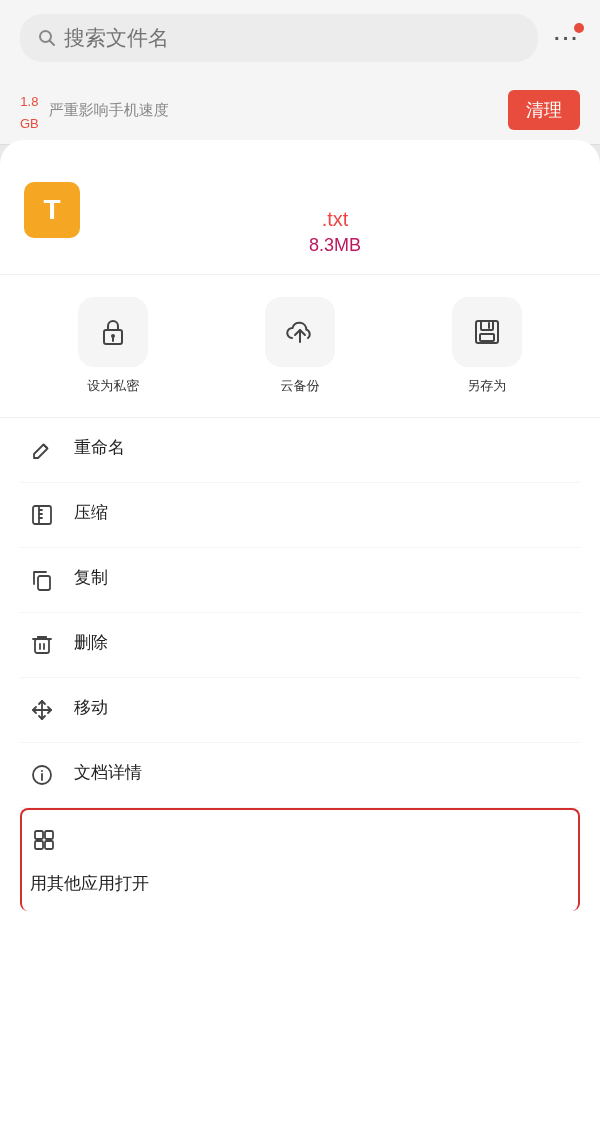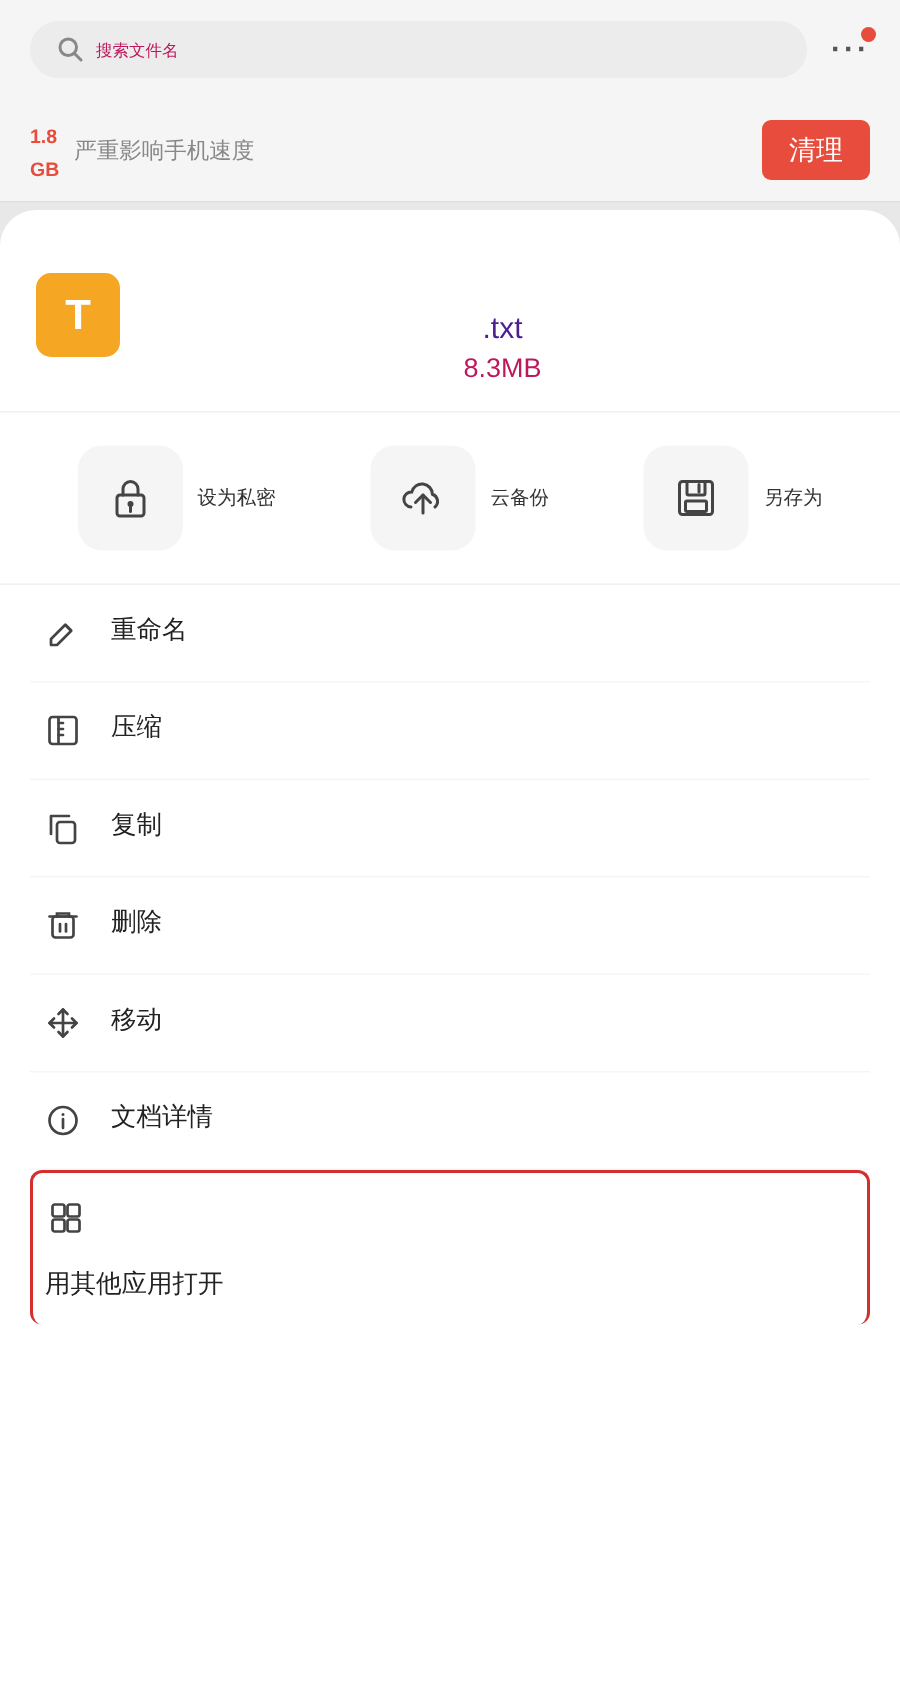--- a/index.html
+++ b/index.html
@@ -36,22 +36,22 @@
       margin-right: 16px;
     }
 
     .search-icon-wrap {
       margin-right: 8px;
       color: #888;
       font-size: 18px;
     }
 
     .search-placeholder {
-      color: #be185d;
-      font-size: 11px;
+      color: #737373;
+      font-size: 21px;
     }
 
     .more-btn {
       position: relative;
       display: flex;
       align-items: center;
       justify-content: center;
     }
 
     .more-dots {
@@ -82,23 +82,23 @@
 
     .storage-info {
       display: flex;
       align-items: center;
       gap: 10px;
     }
 
     .storage-size {
       color: #e74c3c;
       font-size: 20px;
-      font-weight: bold;
+      font-weight: normal;
       line-height: 1.1;
-      text-align: left;
+      text-align: center;
     }
 
     .storage-size span {
       font-size: 13px;
     }
 
     .storage-warning {
       color: #888;
       font-size: 15px;
     }
@@ -152,39 +152,40 @@
     }
 
     .file-info {
       flex: 1;
       text-align: center;
     }
 
     .file-ext {
       font-size: 20px;
       font-weight: 500;
-      color: #4c1d95;
+      color: #ef4444;
       margin-top: 44px;
     }
 
     .file-size {
       font-size: 18px;
       color: #be185d;
       margin-top: 4px;
     }
 
     .quick-actions {
       display: flex;
       justify-content: space-around;
       padding: 22px 20px;
       border-bottom: 1px solid #f0f0f0;
     }
 
     .quick-action-item {
       display: flex;
+      flex-direction: column;
       align-items: center;
       gap: 10px;
       cursor: pointer;
     }
 
     .quick-action-icon-box {
       width: 70px;
       height: 70px;
       background: #f5f5f5;
       border-radius: 16px;

